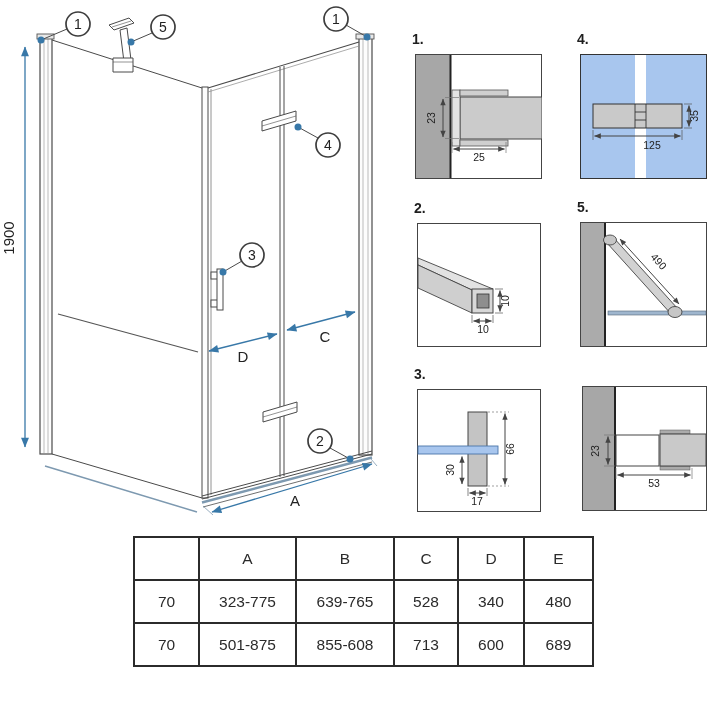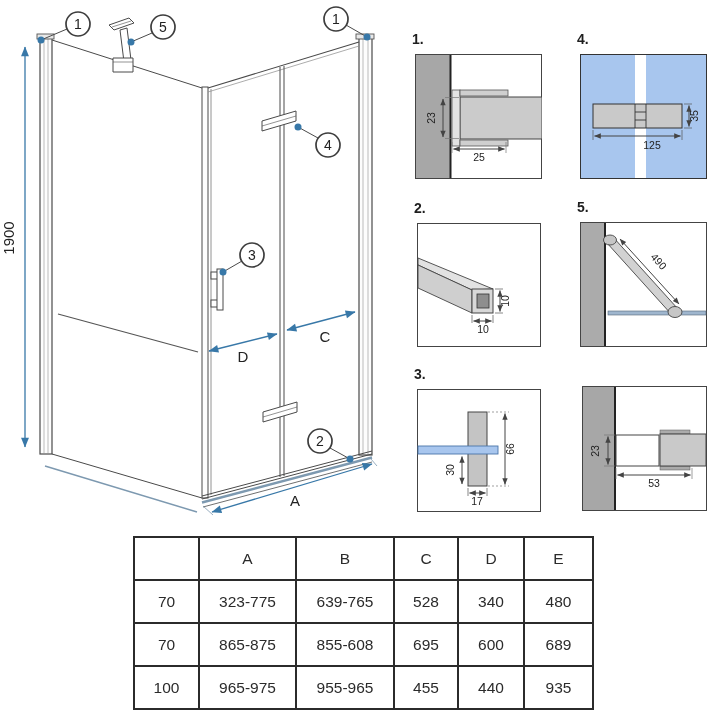--- a/index.html
+++ b/index.html
@@ -315,30 +315,22 @@
     <tr>
       <td>70</td>
       <td>323-775</td>
       <td>639-765</td>
       <td>528</td>
       <td>340</td>
       <td>480</td>
     </tr>
     <tr>
       <td>70</td>
-      <td>865-875</td>
+      <td>501-875</td>
       <td>855-608</td>
-      <td>695</td>
+      <td>713</td>
       <td>600</td>
       <td>689</td>
     </tr>
-    <tr>
-      <td>100</td>
-      <td>965-975</td>
-      <td>955-965</td>
-      <td>455</td>
-      <td>440</td>
-      <td>935</td>
-    </tr>
   </tbody>
     </table>
 
 </div>
 
 </body></html>

